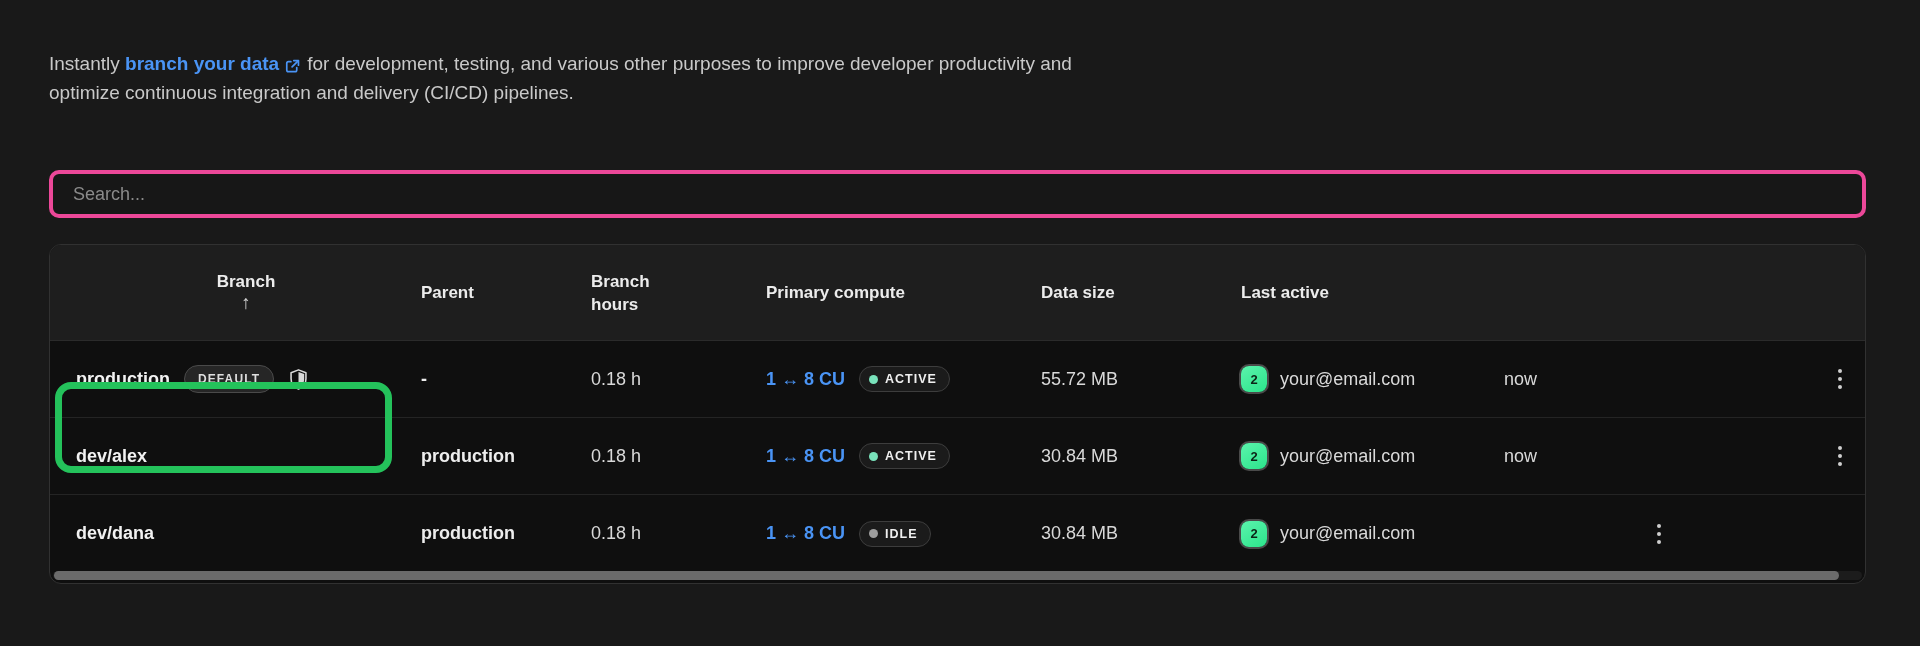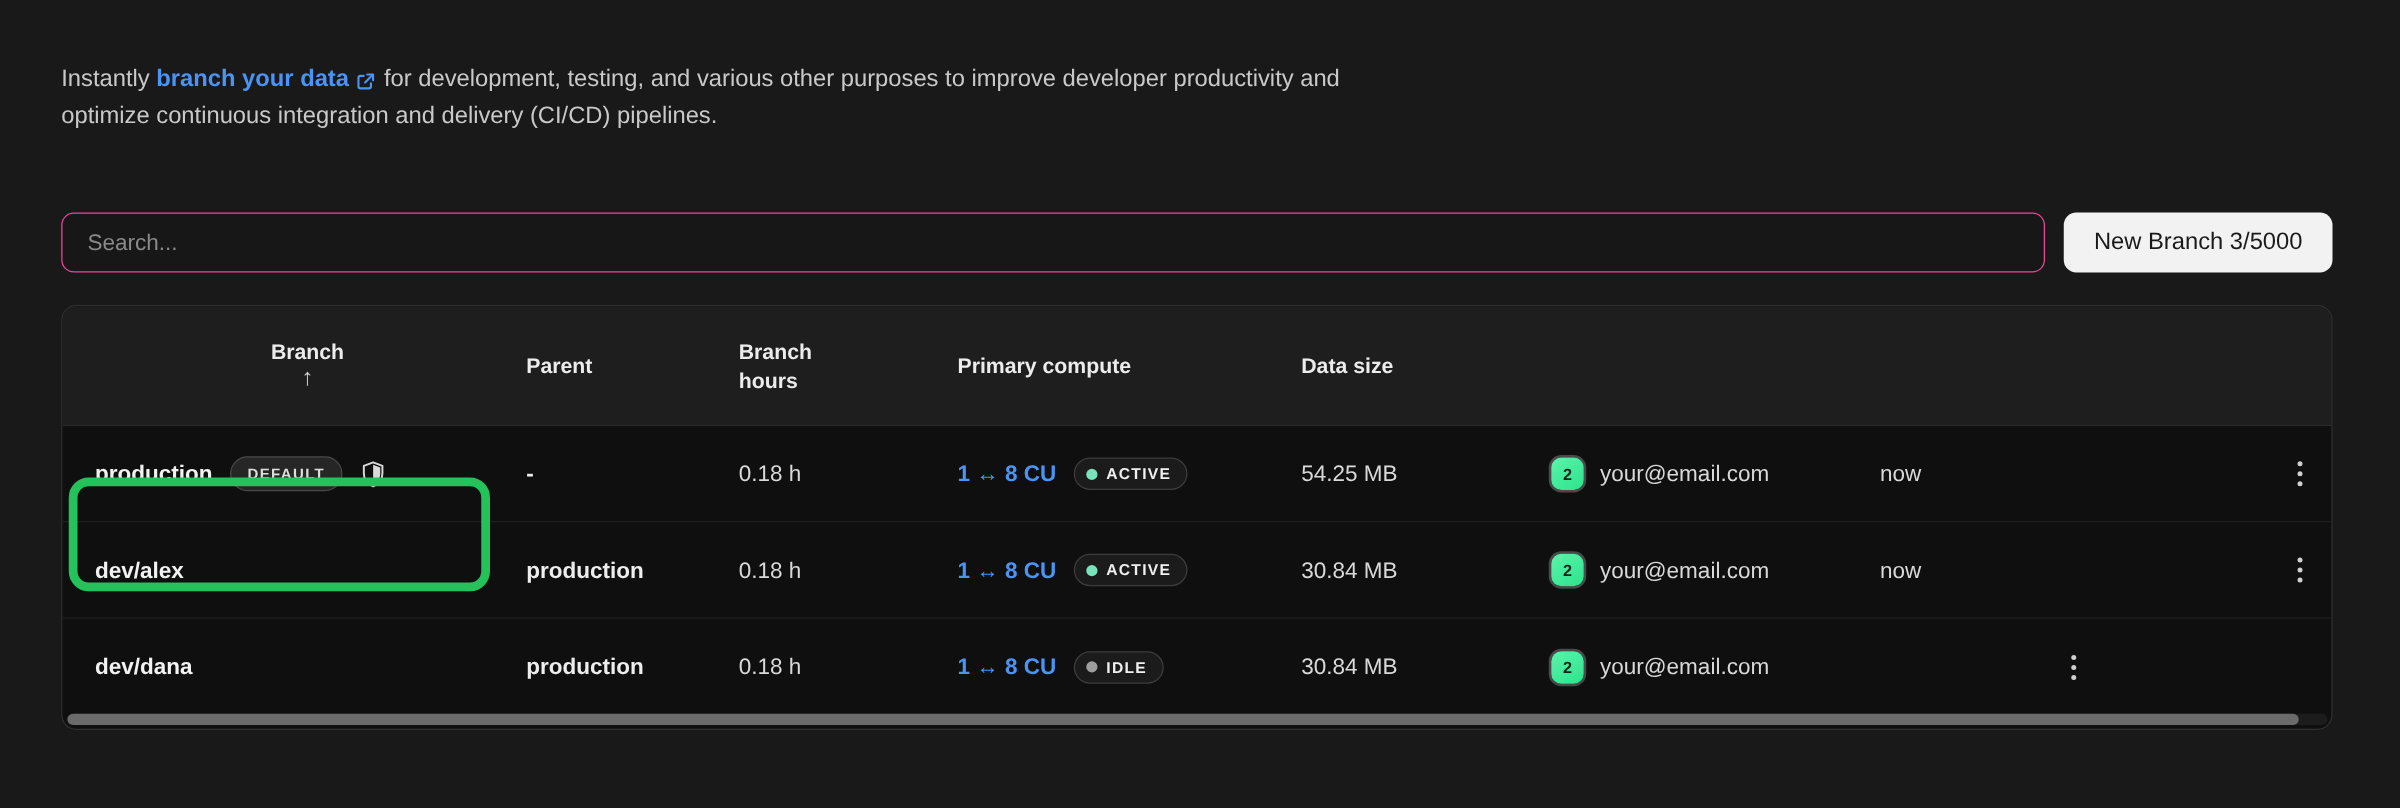--- a/index.html
+++ b/index.html
@@ -13,21 +13,21 @@
   .content { padding:28px 54px 0 49px; position:relative; }
 
   .page-title { font-size:39px; font-weight:700; color:#f2f2f2; letter-spacing:.2px; }
 
   .desc { margin-top:22px; font-size:19px; line-height:27px; color:#c9c9c9; max-width:1060px; }
   .desc a { color:#4a94f5; font-weight:700; text-decoration:none; }
   .ext-icon { display:inline-block; vertical-align:-2px; margin:0 6px 0 5px; }
 
   .toolbar { margin-top:64px; display:flex; gap:15px; align-items:center; }
   .search-box {
-    flex:1; height:48px; background:#171717; border:1px solid #ec4899; border-radius:10px;
+    flex:1; height:48px; background:#171717; border:4px solid #ec4899; border-radius:10px;
     color:#e6e6e6; font-size:18px; padding:0 20px; outline:none;
     font-family:"Liberation Sans","DejaVu Sans",sans-serif;
   }
   .search-box::placeholder { color:#8a8a8a; }
   .new-branch-btn {
     height:48px; padding:0 24px; background:#f2f2f2; color:#1a1a1a; border:none;
     border-radius:10px; font-size:19px; font-weight:500; cursor:pointer; white-space:nowrap;
     font-family:"Liberation Sans","DejaVu Sans",sans-serif;
   }
 
@@ -106,33 +106,33 @@
 
 
   <p class="desc"><span>Instantly </span><a href="#">branch your data</a><span class="ext-icon"><svg width="17" height="17" viewBox="0 0 16 16" fill="none">
           <path d="M6.5 3.5H4.2C3.3 3.5 2.6 4.2 2.6 5.1v6.2c0 .9.7 1.6 1.6 1.6h6.2c.9 0 1.6-.7 1.6-1.6V9.0" stroke="#4a94f5" stroke-width="1.6" stroke-linecap="round"></path>
           <path d="M9.2 2.4h4.4v4.4" stroke="#4a94f5" stroke-width="1.6" stroke-linecap="round" stroke-linejoin="round"></path>
           <path d="M13.3 2.7L7.6 8.4" stroke="#4a94f5" stroke-width="1.6" stroke-linecap="round"></path>
         </svg></span><span>for development, testing, and various other purposes to improve developer productivity and optimize continuous integration and delivery (CI/CD) pipelines.</span></p>
 
   <div class="toolbar">
     <input class="search-box" type="text" placeholder="Search..." style="">
-    <button class="new-branch-btn">New Branch 3/5000</button>
   </div>
 
   <div class="table">
     <div class="thead">
       <div class="th th-branch">
         <span>Branch</span>
         <span class="sort-arrow">↑</span>
       </div>
       <div class="th">Parent</div>
       <div class="th th-wrap"><span>Branch hours</span></div>
       <div class="th">Primary compute</div>
       <div class="th">Data size</div>
+      <div class="th">Last active</div>
       <div class="th"></div>
     </div>
 
     <div>
         <div class="trow">
           <div class="cell branch-cell">
             <span class="bname">production</span>
             <span class="pill default-pill">DEFAULT</span>
             <span style="display:inline-flex;">
               <svg width="21" height="25" viewBox="0 0 24 26" fill="none">
@@ -140,21 +140,21 @@
                 <path d="M12 4.3 L18.5 6.7 V12 C18.5 16.8 15.9 20.4 12 21.9 Z" fill="#d9d9d9"></path>
               </svg>
             </span>
           </div>
           <div class="cell bold">-</div>
           <div class="cell">0.18 h</div>
           <div class="cell pc">
             <span class="cu">1 ↔ 8 CU</span>
             <span class="pill status-pill"><span class="dot dot-active"></span>ACTIVE</span>
           </div>
-          <div class="cell">54.25 MB</div>
+          <div class="cell">55.72 MB</div>
           <div class="cell creator">
             <span class="avatar">2</span>
             <span>your@email.com</span>
           </div>
           <div class="cell">now</div>
           <div class="cell actions">
             <span class="kebab">
               <i></i>
               <i></i>
               <i></i>

